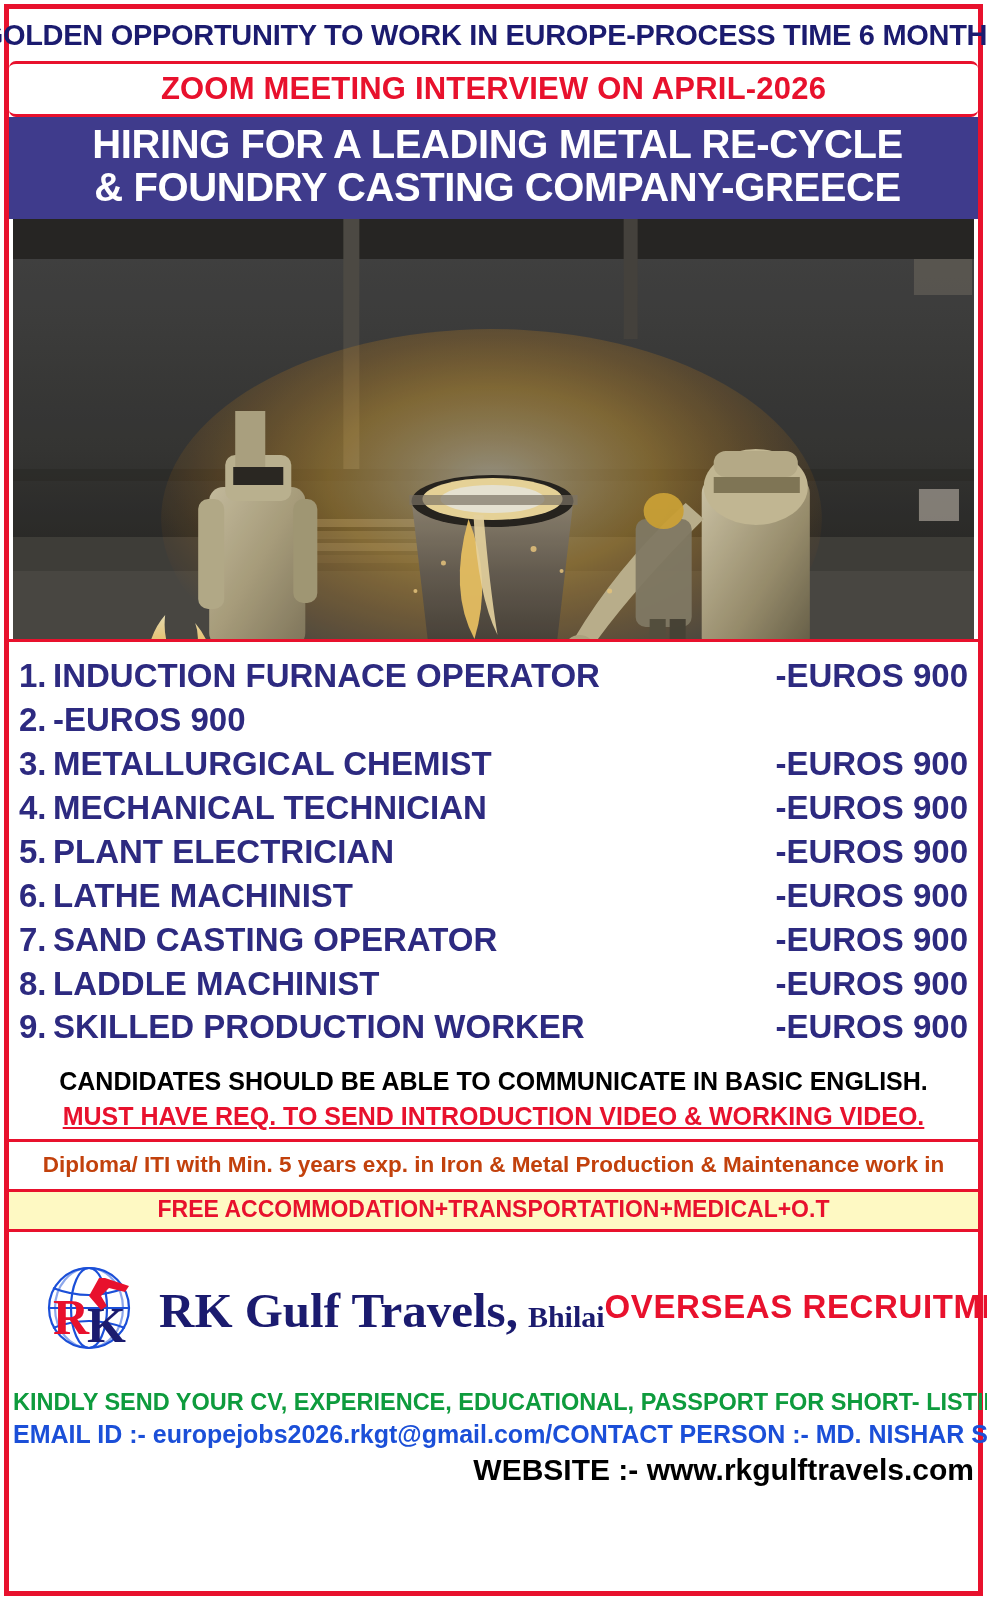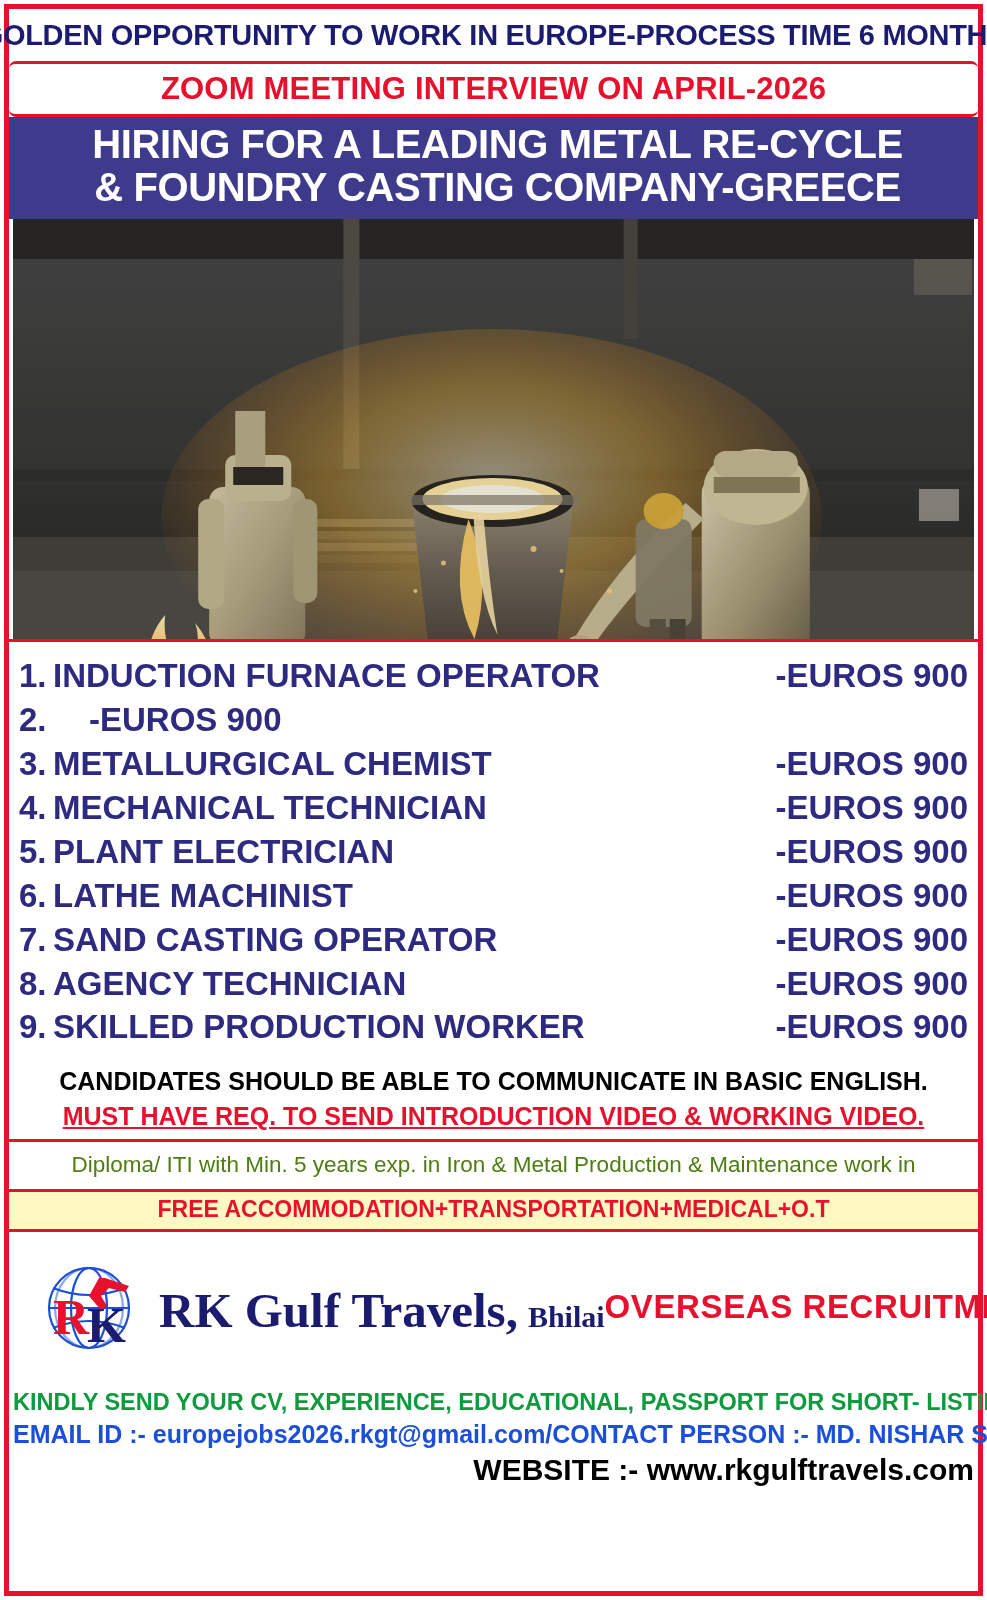--- a/index.html
+++ b/index.html
@@ -100,21 +100,21 @@
     display: flex;
     align-items: baseline;
     font-weight: bold;
     font-size: 33px;
     color: #2d2a80;
     line-height: 1.33;
     white-space: nowrap;
   }
   .jobrow .num { width: 34px; flex: 0 0 34px; }
   .jobrow .title { flex: 1 1 auto; }
-  .jobrow .sal { flex: 0 0 auto; text-align: center; margin-left: 36px; }
+  .jobrow .sal { flex: 0 0 auto; text-align: center; }
   .jobrow.wide .title { flex: 1 1 auto; }
 
   
   .note-black {
     text-align: center;
     font-weight: bold;
     font-size: 25px;
     color: #000000;
     padding: 14px 6px 2px 6px;
     white-space: nowrap;
@@ -124,24 +124,24 @@
     font-weight: bold;
     font-size: 25px;
     color: #e8112d;
     padding: 4px 6px 8px 6px;
     white-space: nowrap;
     border-bottom: 3px solid #e8112d;
     text-decoration: underline;
   }
   .qual {
     padding: 8px 14px 8px 14px;
-    font-weight: normal;
+    font-weight: bold;
     font-size: 22.5px;
     line-height: 1.35;
-    color: #4d7c0f;
+    color: #c2410c;
     text-align: center;
     border-bottom: 3px solid #e8112d;
   }
   .benefits {
     background: #fef9c3;
     color: #e8112d;
     font-weight: bold;
     font-size: 23px;
     text-align: center;
     padding: 4px 0 6px 0;
@@ -410,21 +410,21 @@
         <span class="title">LATHE MACHINIST</span>
         <span class="sal">-EUROS 900</span>
       </div>
       <div class="jobrow">
         <span class="num">7.</span>
         <span class="title">SAND CASTING OPERATOR</span>
         <span class="sal">-EUROS 900</span>
       </div>
       <div class="jobrow">
         <span class="num">8.</span>
-        <span class="title">AGENCY TECHNICIAN</span>
+        <span class="title">LADDLE MACHINIST</span>
         <span class="sal">-EUROS 900</span>
       </div>
       <div class="jobrow">
         <span class="num">9.</span>
         <span class="title">SKILLED PRODUCTION WORKER</span>
         <span class="sal">-EUROS 900</span>
       </div>
     </div>
 
     <div class="note-black">CANDIDATES SHOULD BE ABLE TO COMMUNICATE IN BASIC ENGLISH.</div>

